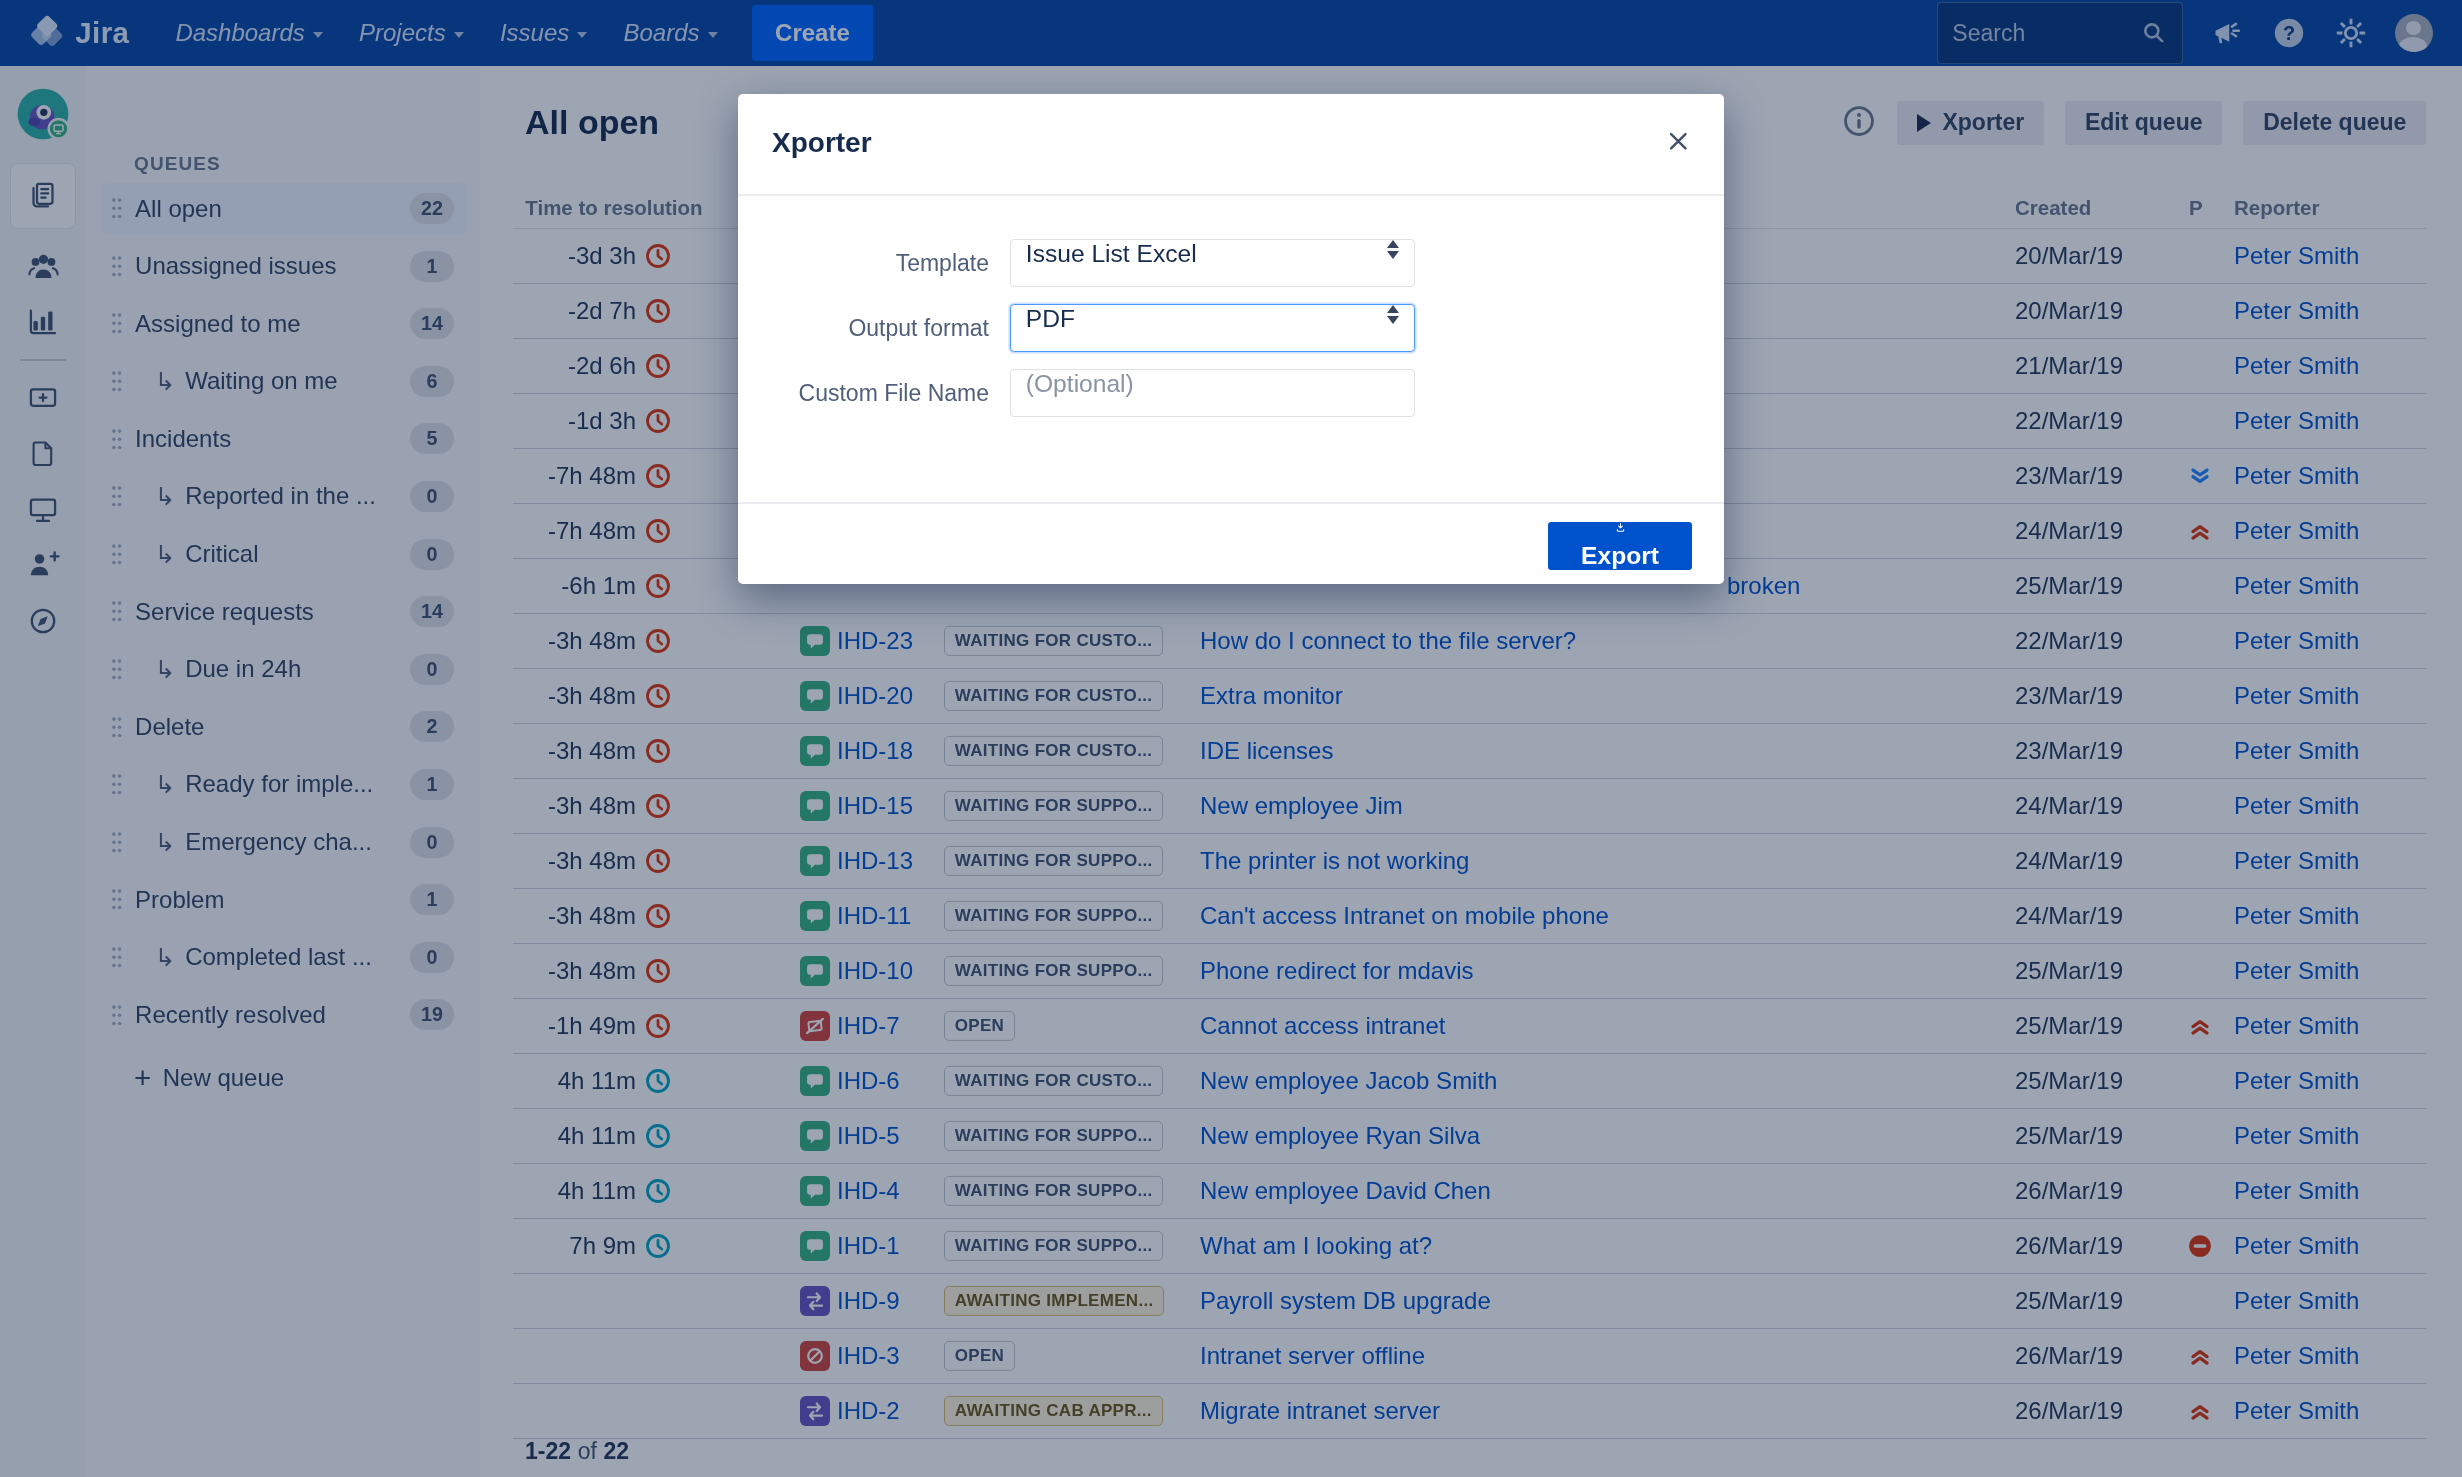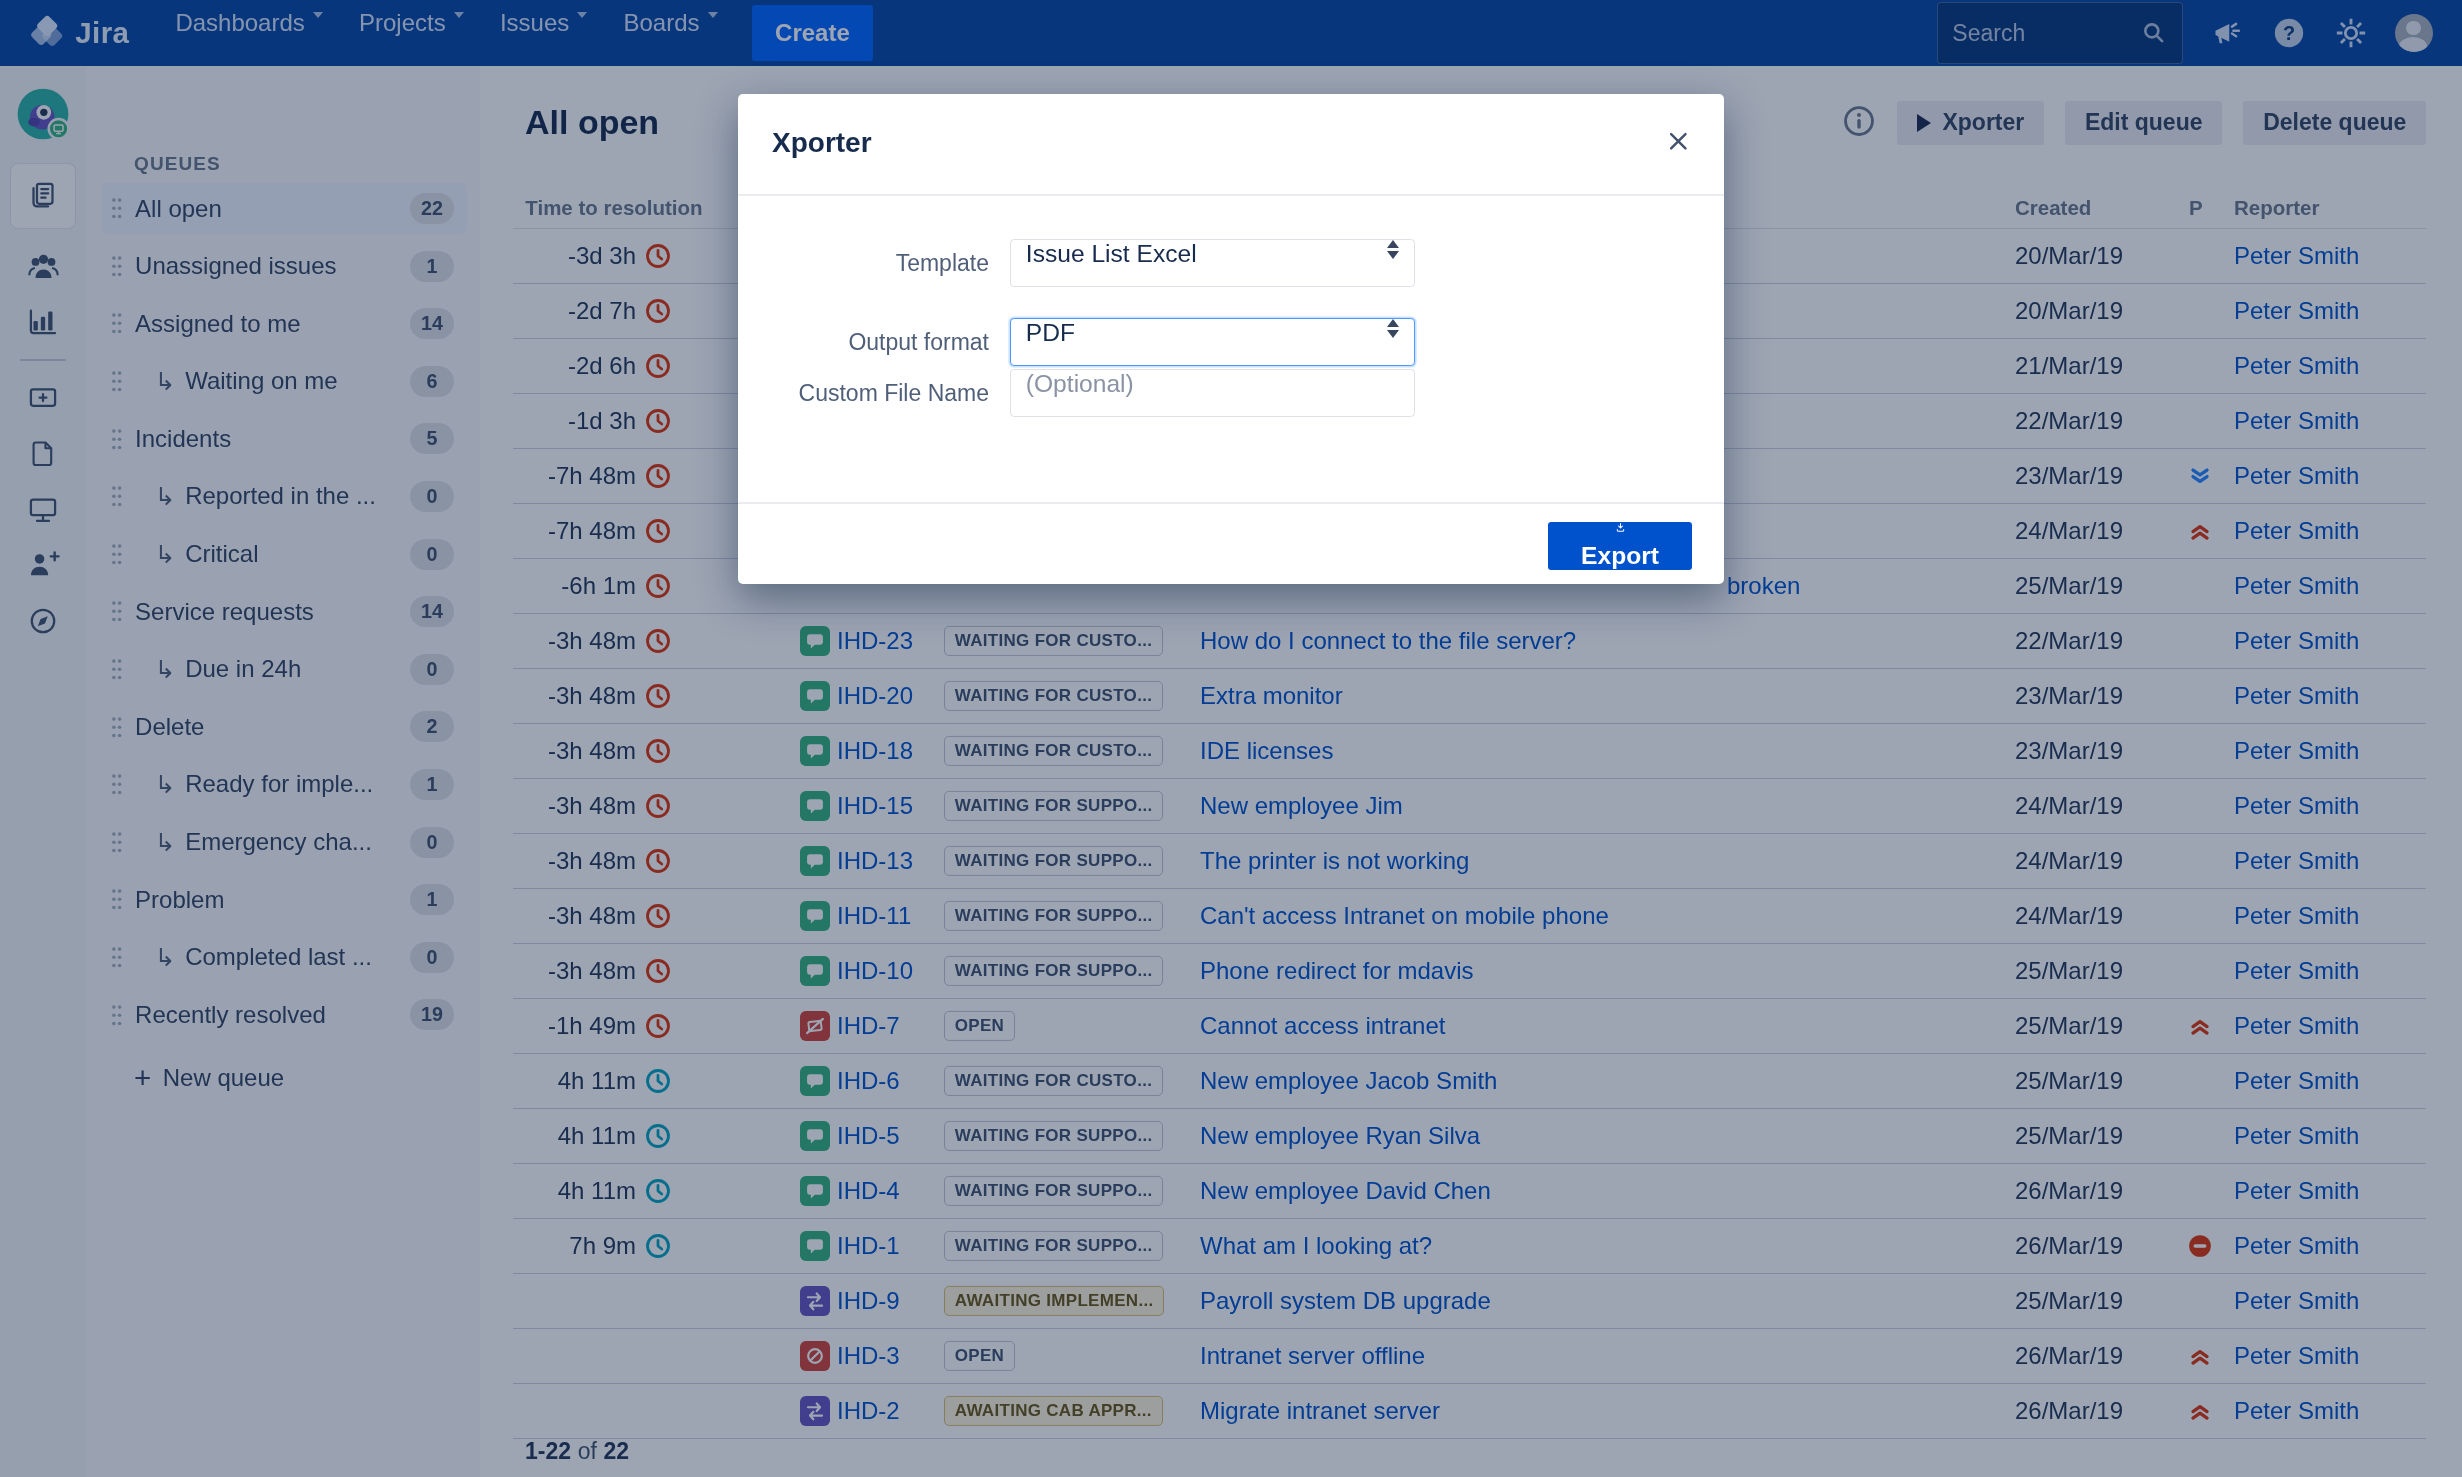--- a/index.html
+++ b/index.html
@@ -13,21 +13,21 @@
   
   .nav { position:absolute; top:0; left:0; width:2462px; height:66px; background:#0747A6;
          display:flex; align-items:center; padding:0 29.5px; color:#DEEBFF; z-index:10; }
   .logo { display:flex; align-items:center; gap:9.8px; margin-right:28px; }
   .logo-mark { width:36px; height:36px; position:relative; }
   .logo-mark i { position:absolute; width:16.4px; height:16.4px; background:#DEEBFF; border-radius:3.3px; transform:rotate(45deg); }
   .logo-mark i.m1 { left:9.8px; top:3.3px; }
   .logo-mark i.m2 { left:3.3px; top:11.5px; opacity:.75; }
   .logo-mark i.m3 { left:14.8px; top:13px; opacity:.55; }
   .logo-text { font-size:29.5px; font-weight:700; color:#E7F0FE; letter-spacing:0.4px; }
-  .nav-item { display:flex; gap:8.2px; padding:9px 18px; height:66px; font-size:24px; color:#D5E3F8; cursor:pointer; }
+  .nav-item { display:flex; align-items:center; gap:8.2px; padding:17px 18px; height:66px; font-size:24px; color:#D5E3F8; cursor:pointer;font-style:italic; }
   .chev { width:0; height:0; border-left:5.7px solid transparent; border-right:5.7px solid transparent; border-top:6.6px solid #AFC4E6; margin-top:3.3px; }
   .create-btn { height:56px; padding:0 23px; margin-left:16.4px; background:#0065FF; border:none; border-radius:3.3px;
                 color:#fff; font-size:24px; font-weight:700; font-family:inherit; cursor:pointer; display:flex; align-items:center; }
   .nav-right { margin-left:auto; display:flex; align-items:center; gap:26px; }
   .search { width:246px; height:62px; background:rgba(9,30,66,.42); border:0.8px solid rgba(170,190,225,.35);
             border-radius:4.1px; display:flex; align-items:center; padding:0 14.8px; }
   .search span { font-size:23px; color:#B9C9E4; flex:1; }
   .nav-icon { width:36px; height:36px; display:flex; align-items:center; justify-content:center; cursor:pointer; }
   .avatar { width:38px; height:38px; border-radius:50%; background:#A9B1BF; overflow:hidden; position:relative; cursor:pointer; }
   .avatar i.head { position:absolute; left:11.5px; top:6.6px; width:14.8px; height:14.8px; border-radius:50%; background:#E9EDF3; }
@@ -92,21 +92,21 @@
 
   
   .backdrop { position:absolute; inset:0; background:rgba(9,30,66,.40); z-index:40; }
   .modal { position:absolute; left:738px; top:94px; width:986px; height:490px; background:#fff; border-radius:4.9px;
            box-shadow:0 14.8px 41px rgba(9,30,66,.45); z-index:50; }
   .m-title { position:absolute; left:34px; top:33px; font-size:28px; font-weight:700; color:#172B4D; }
   .m-close { position:absolute; right:28px; top:29.5px; width:36px; height:36px; display:flex; align-items:center; justify-content:center;
              background:none; border:none; cursor:pointer; }
   .m-divider { position:absolute; left:0; right:0; top:100px; height:1.6px; background:#EBECF0; }
   .m-row { position:absolute; left:0; width:100%; height:48px; }
-  .m-row.r1 { top:145px; } .m-row.r2 { top:224px; } .m-row.r3 { top:275px;border-radius:20px; }
+  .m-row.r1 { top:145px; } .m-row.r2 { top:210px; } .m-row.r3 { top:275px;border-radius:20px; }
   .m-label { position:absolute; left:0; width:251px; text-align:right; line-height:48px; font-size:23px; color:#505F79; }
   .m-control { position:absolute; left:272px; width:405px; height:48px; border:1.6px solid #DFE1E6; border-radius:4.1px;
                background:#fff; display:flex; align-items:flex-start; padding:0 14.8px; font-size:24.6px; color:#172B4D; cursor:pointer; }
   .m-control.focused { border-color:#4C9AFF; box-shadow:0 0 0 1.6px rgba(76,154,255,.30); }
   .sel-arrows { margin-left:auto; display:flex; flex-direction:column; gap:3.3px; align-items:center; }
   .sel-arrows i { display:block; width:0; height:0; border-left:6.6px solid transparent; border-right:6.6px solid transparent; }
   .sel-arrows i.up { border-bottom:8.2px solid #37455E; }
   .sel-arrows i.dn { border-top:8.2px solid #37455E; }
   .m-input { font-family:inherit; font-size:24.6px; color:#172B4D; border:none; outline:none; width:100%; }
   .m-input::placeholder { color:#8993A4; }

